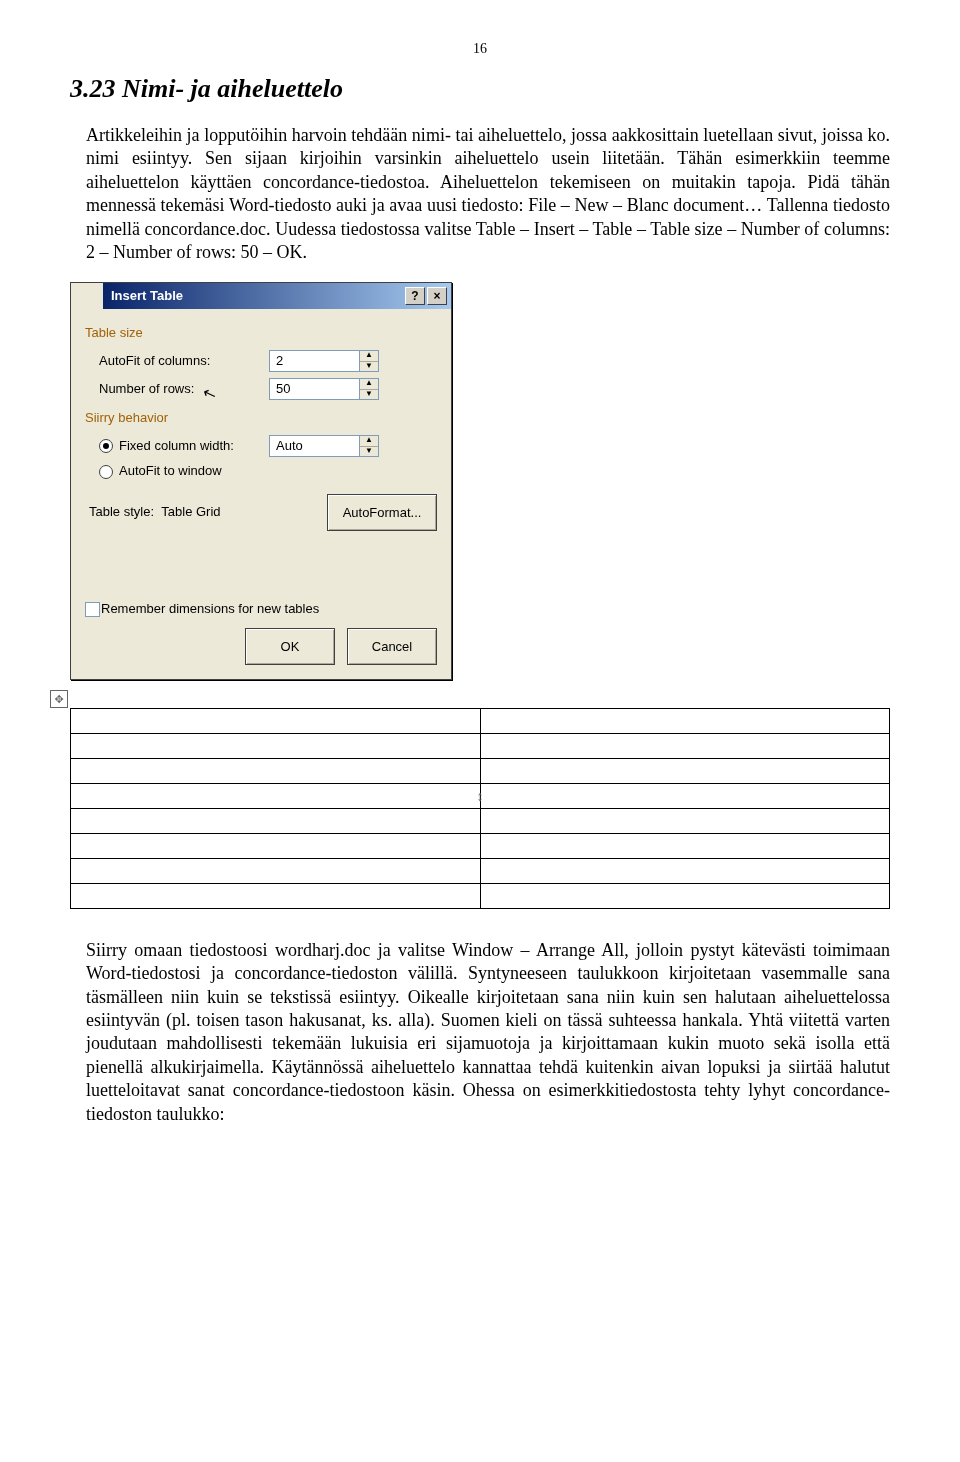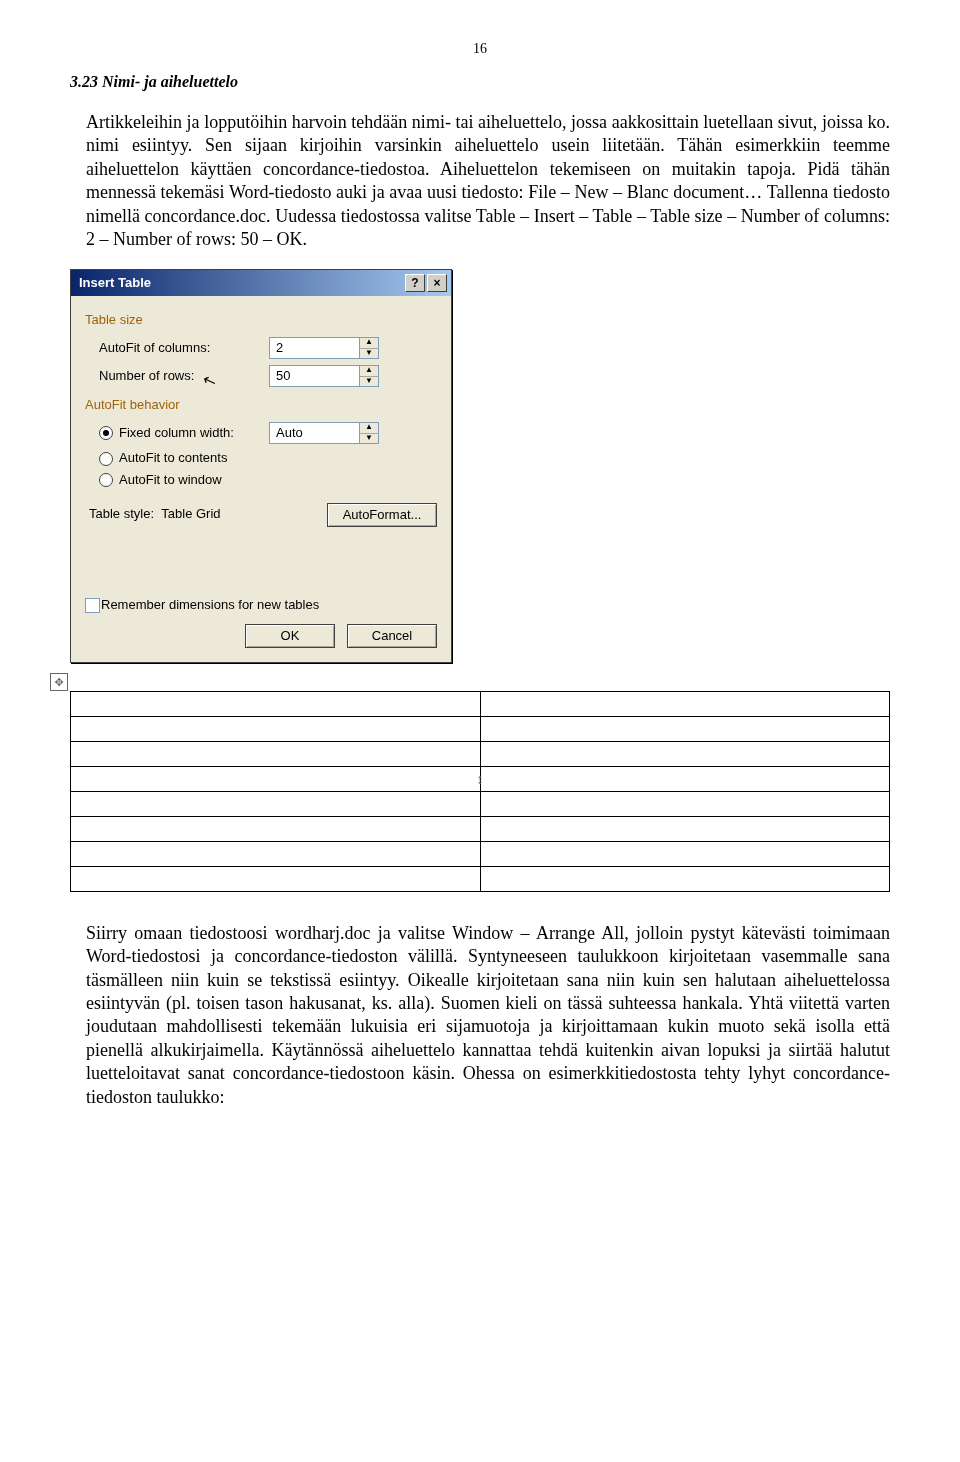--- a/index.html
+++ b/index.html
@@ -15,21 +15,21 @@
     font-size: 18px;
     color: #000;
     line-height: 1.3;
   }
   .page-number {
     text-align: center;
     font-size: 14px;
     margin-bottom: 14px;
   }
   h2.section-heading {
-    font-size: 16px;
+    font-size: 26px;
     font-weight: bold;
     font-style: italic;
     margin: 0 0 18px 0;
   }
   p.body-text {
     margin: 0 0 18px 16px;
     text-align: justify;
   }
 
   
@@ -44,20 +44,21 @@
   }
   .dialog-titlebar {
     background: linear-gradient(to right, #0a246a, #a6caf0);
     color: #fff;
     font-weight: bold;
     padding: 4px 4px 4px 8px;
     display: flex;
     justify-content: space-between;
     align-items: center;
     font-size: 13px;
+    margin-left: 32px;
   }
   .titlebar-buttons {
     display: flex;
     gap: 2px;
   }
   .titlebar-btn {
     width: 18px;
     height: 16px;
     background: #d4d0c8;
     border: 1px solid #fff;
@@ -141,21 +142,21 @@
   }
   .spin-arrow:last-child { border-bottom: none; }
   .dlg-button-row {
     display: flex;
     justify-content: flex-end;
     gap: 12px;
     margin-top: 10px;
   }
   .dlg-button {
     min-width: 90px;
-    height: 24px;
+    height: 37px;
     background: #ece9d8;
     border: 1px solid #404040;
     font-family: Tahoma, sans-serif;
     font-size: 13px;
     box-shadow: inset 1px 1px 0 #fff, inset -1px -1px 0 #aca899;
   }
   .chk-row {
     display: flex;
     align-items: center;
     gap: 1px;
@@ -253,42 +254,38 @@
         </span>
         <div class="spin-input">
           <div class="spin-text">50</div>
           <div class="spin-arrows">
             <div class="spin-arrow">▲</div>
             <div class="spin-arrow">▼</div>
           </div>
         </div>
       </div>
 
-      <div class="group-label" style="margin-top:10px">AutoFit behavior</div>
+      <div class="group-label" style="margin-top:10px">Siirry behavior</div>
 
       <div class="form-row">
         <span class="form-label" style="display:flex;align-items:center;gap:6px;padding-left:14px">
           <span class="radio-dot selected"></span>
           <span>Fixed column width:</span>
         </span>
         <div class="spin-input">
           <div class="spin-text">Auto</div>
           <div class="spin-arrows">
             <div class="spin-arrow">▲</div>
             <div class="spin-arrow">▼</div>
           </div>
         </div>
       </div>
 
       <div class="radio-row" style="padding-left:14px">
         <span class="radio-dot"></span>
-        <span>AutoFit to contents</span>
-      </div>
-      <div class="radio-row" style="padding-left:14px">
-        <span class="radio-dot"></span>
         <span>AutoFit to window</span>
       </div>
 
       <div class="style-line">
         <span>
           <span>Table style:</span>&nbsp;&nbsp;<span>Table Grid</span>
         </span>
         <span style="flex:1"></span>
         <button class="dlg-button" style="min-width:110px">AutoFormat...</button>
       </div>

